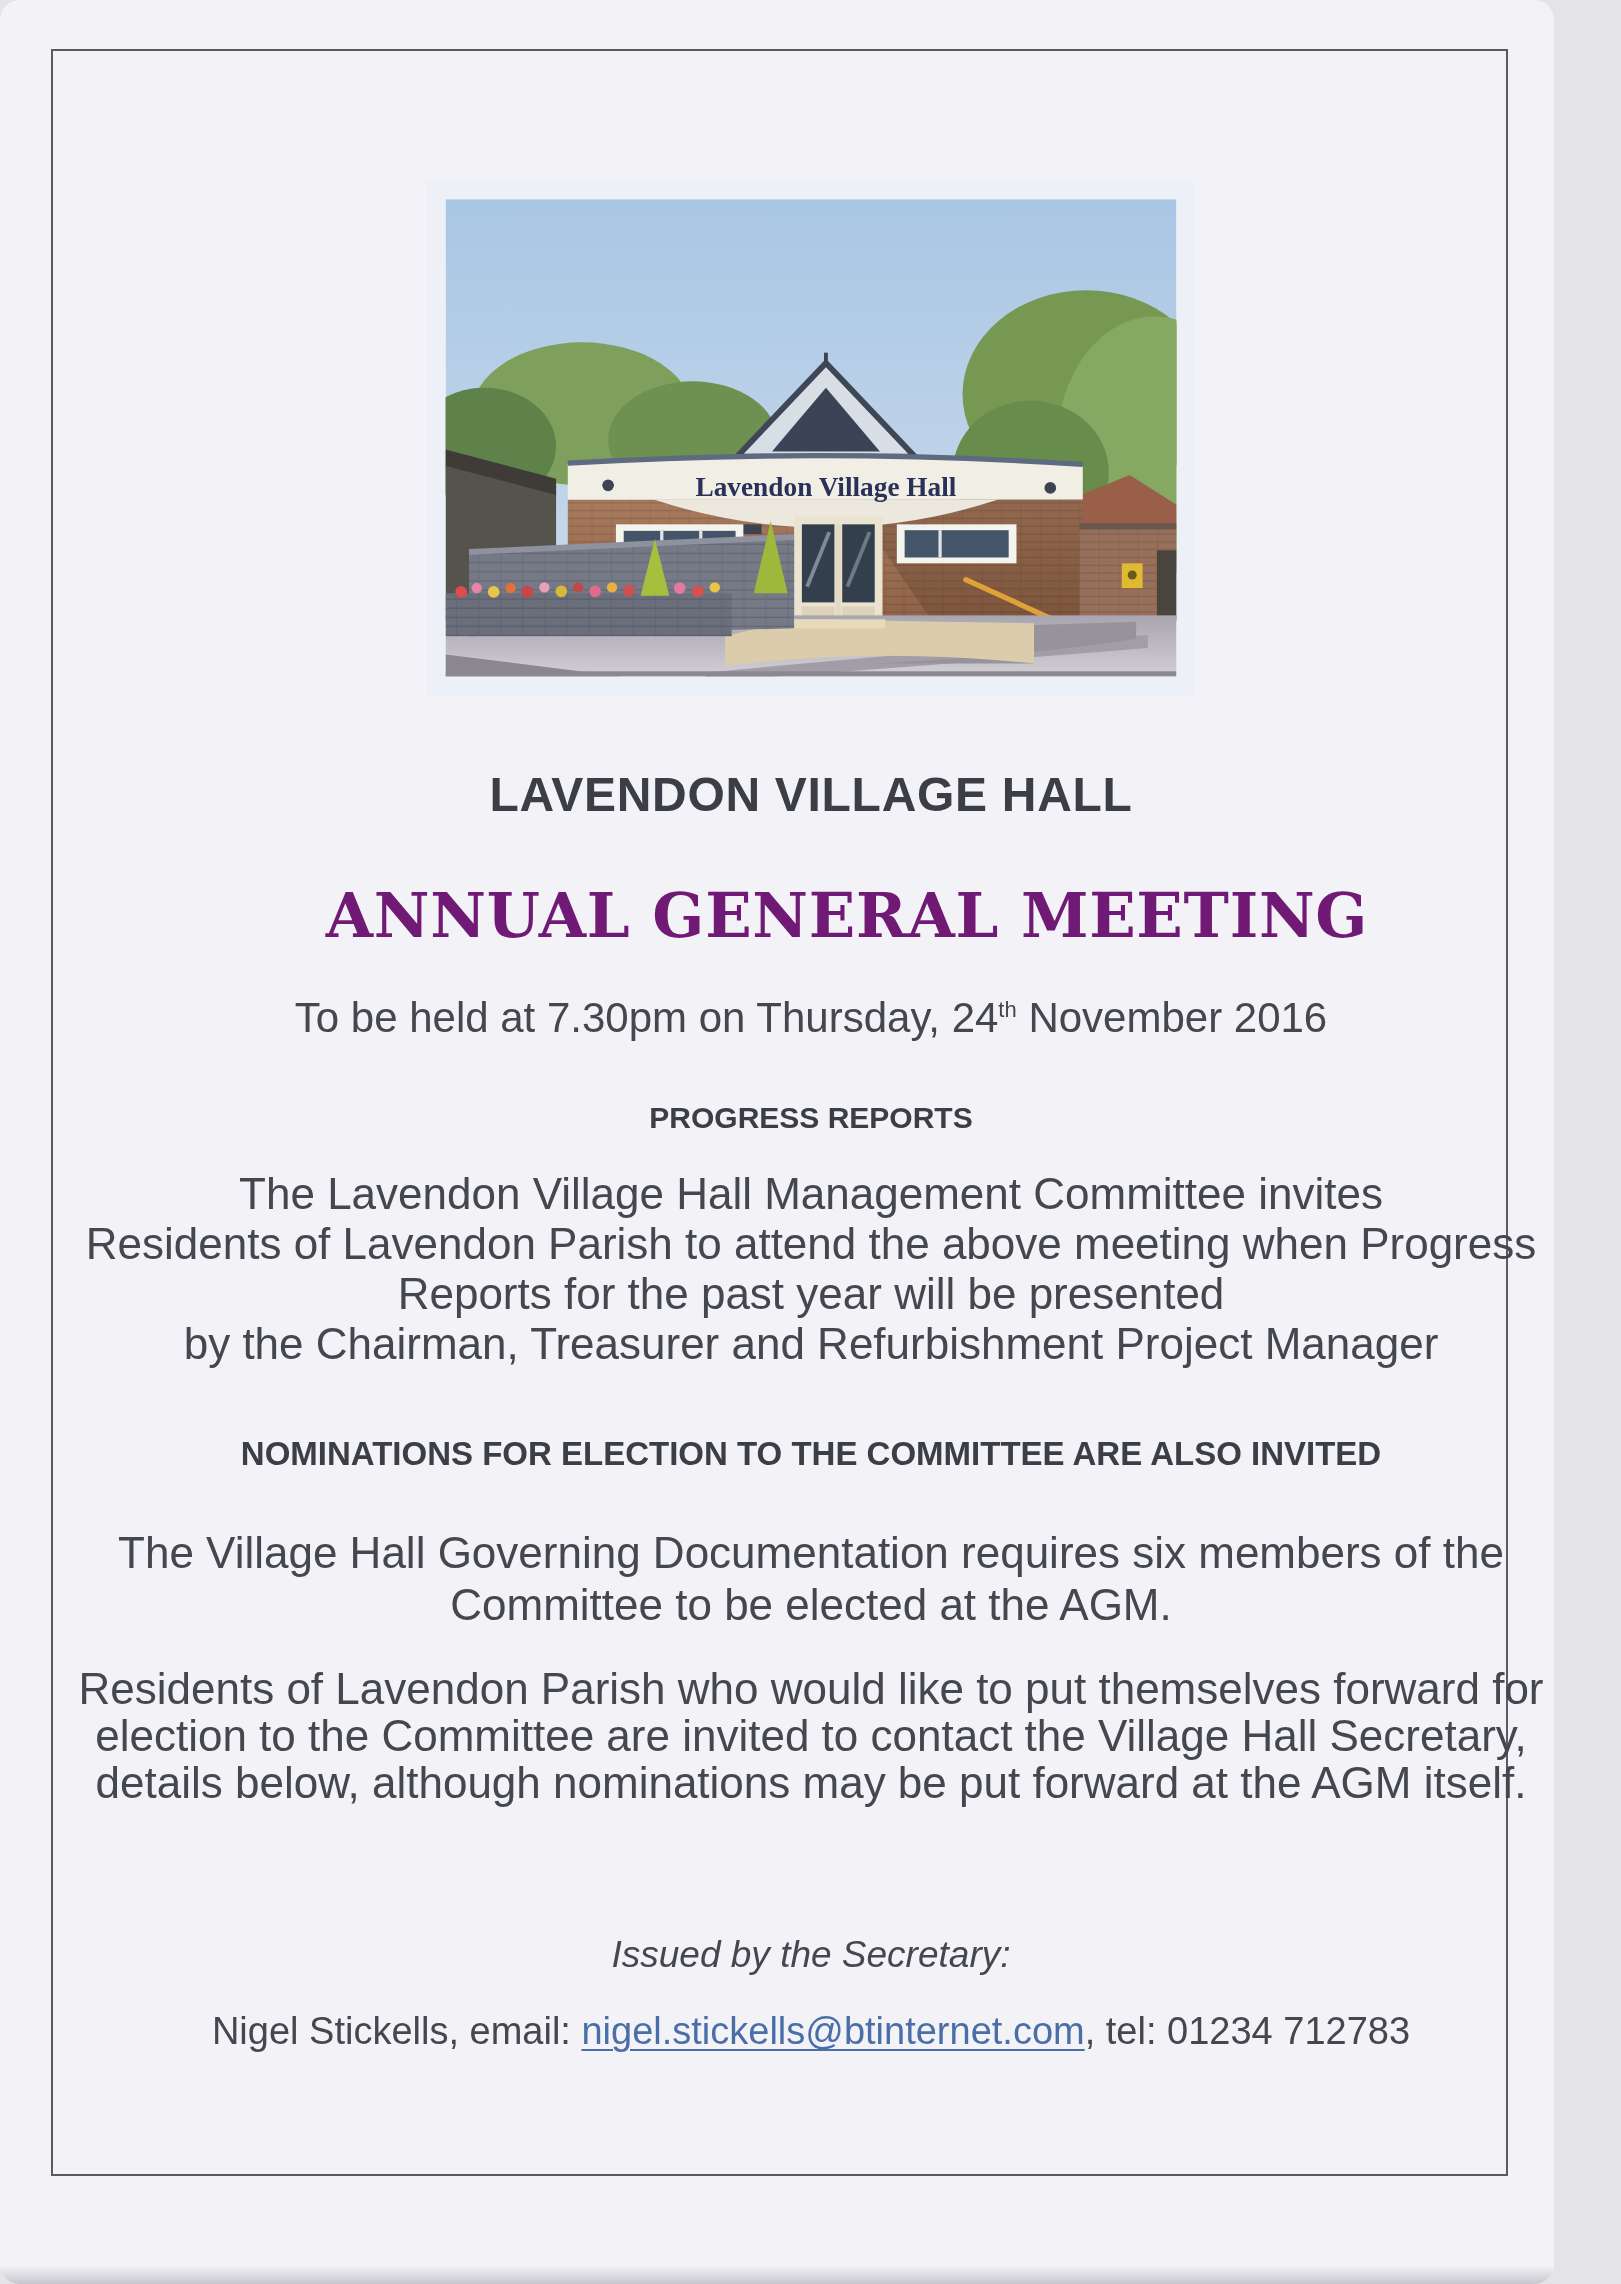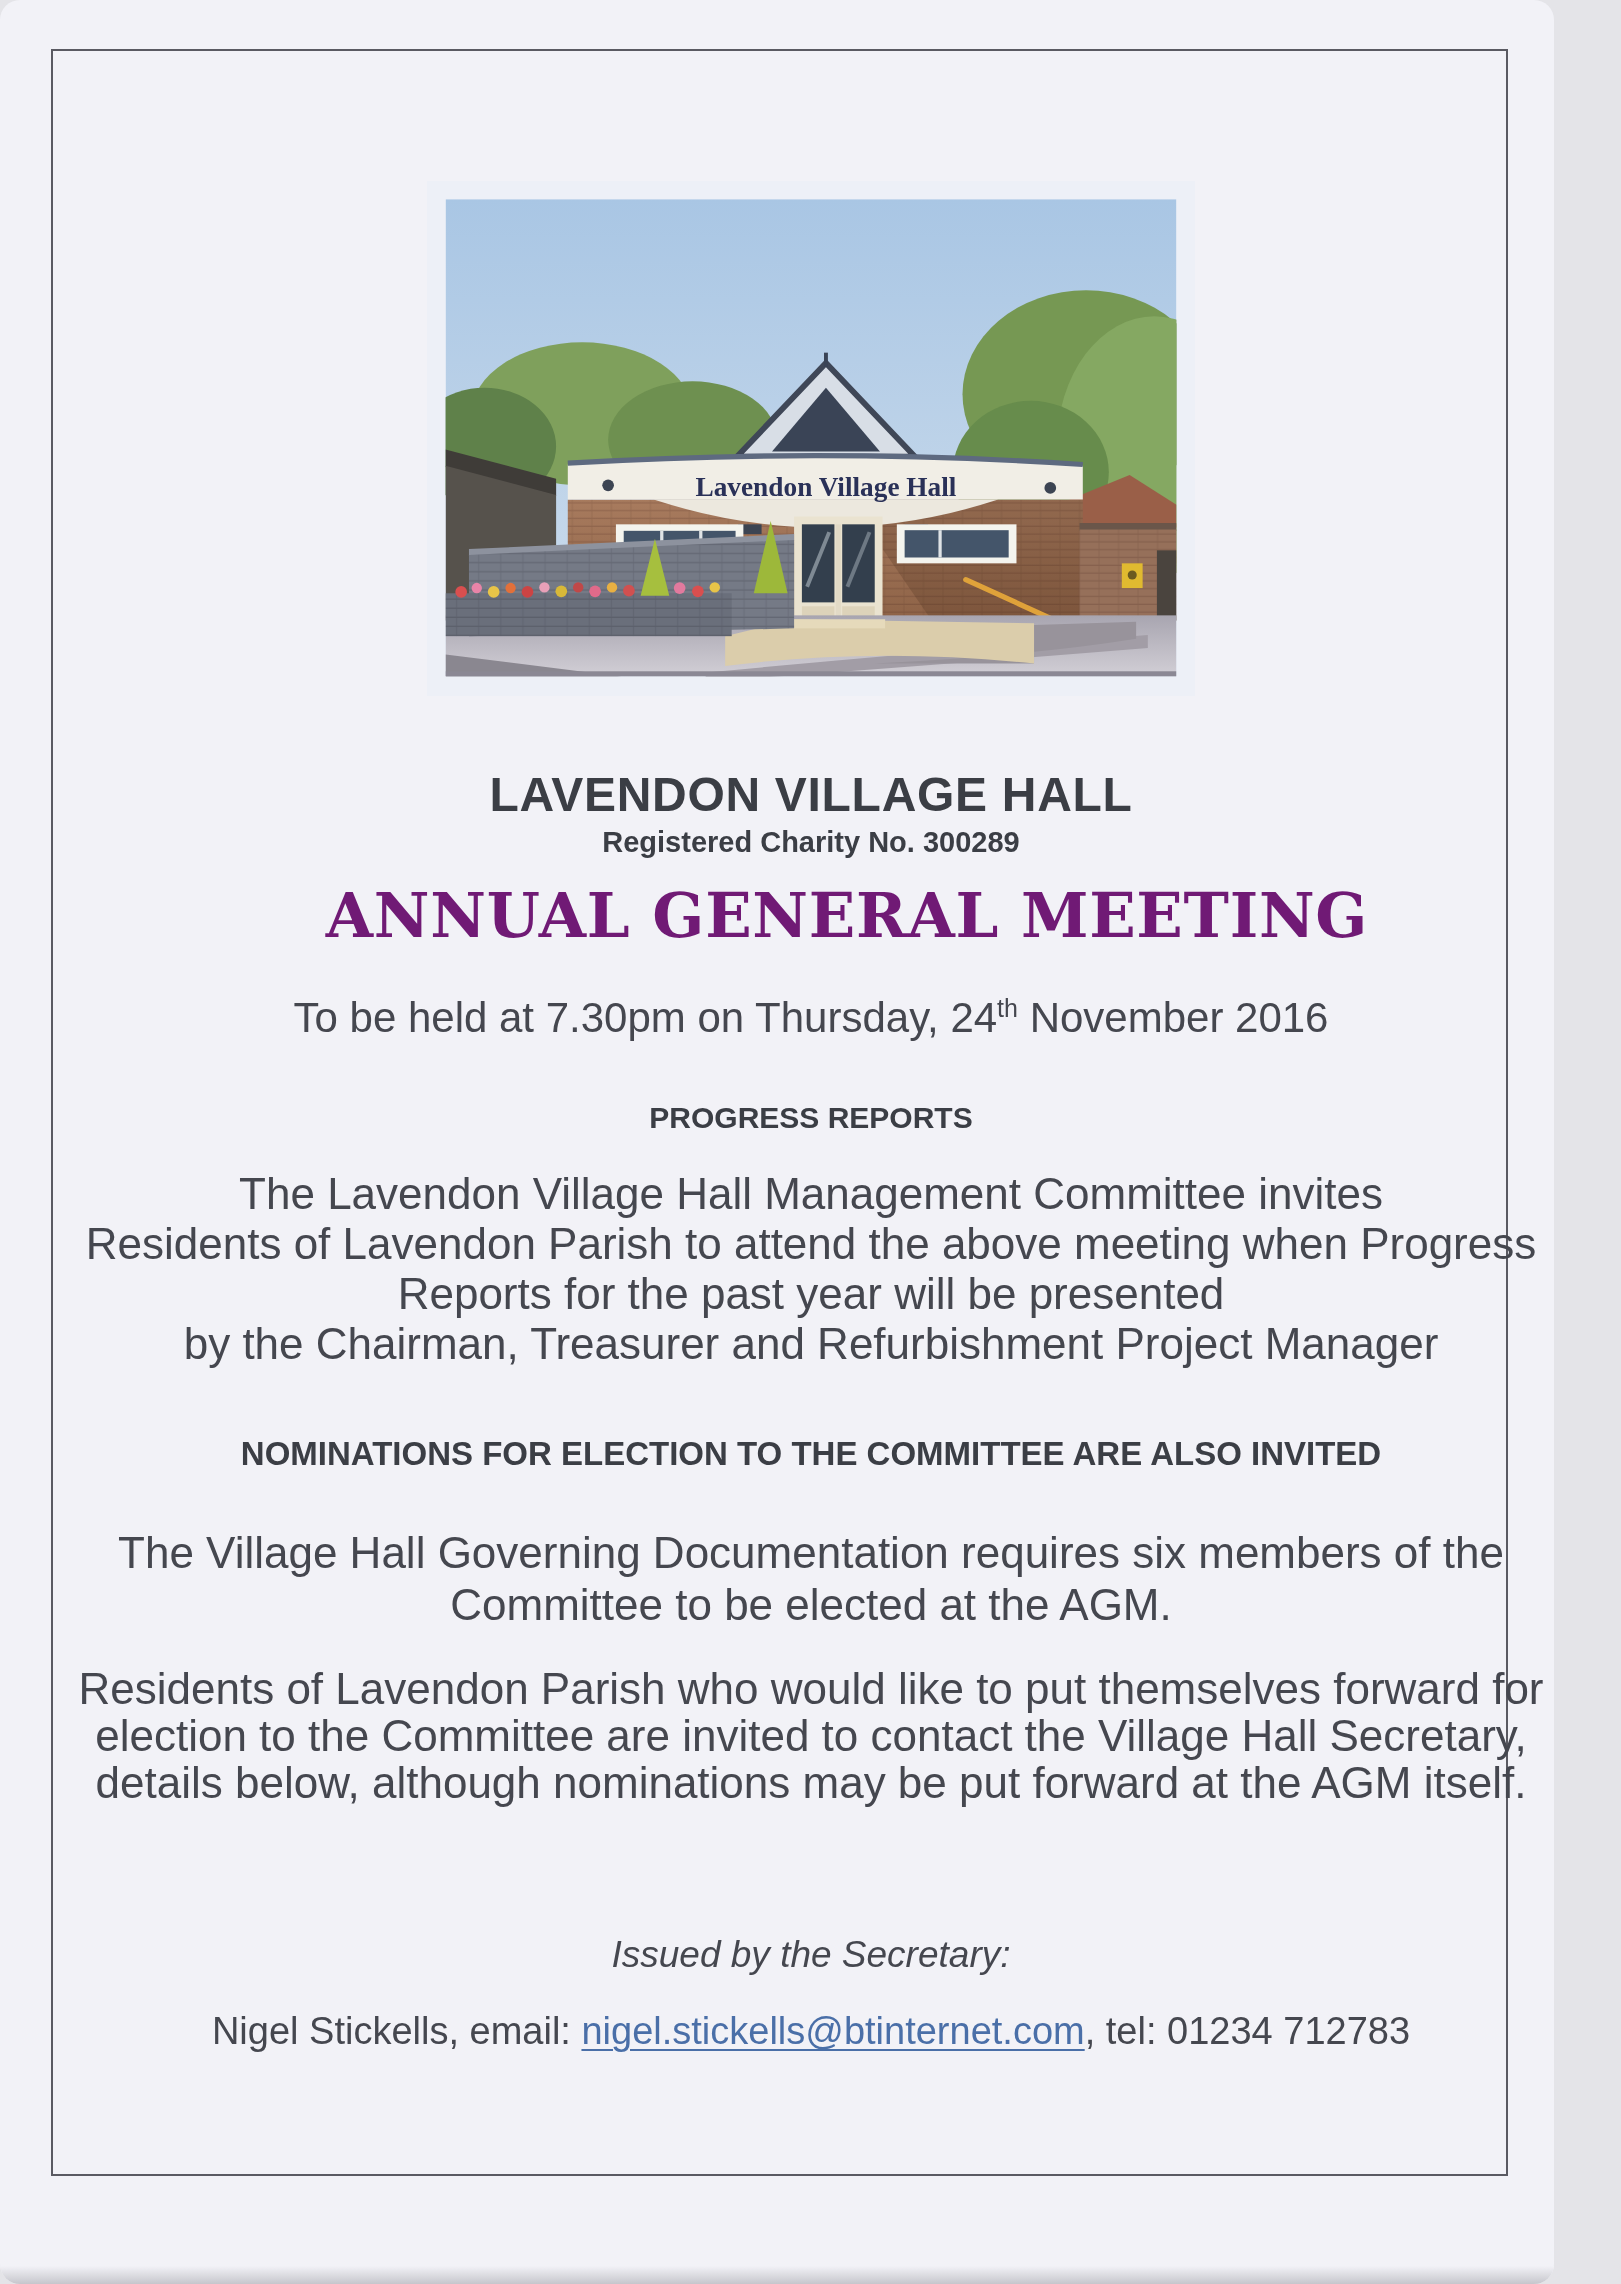--- a/index.html
+++ b/index.html
@@ -20,21 +20,21 @@
     position:absolute; left:427px; top:181px; width:768px; height:515px;
     background:#edf0f7;
   }
   .photo svg{display:block; width:768px; height:515px;}
   .tline{position:absolute; left:0; width:1622px; text-align:center; margin:0; white-space:nowrap;}
   .title{top:767px; font-size:48px; font-weight:bold; letter-spacing:0.7px; color:var(--heading-ink);}
   .charity{top:826px; font-size:29px; font-weight:bold; color:var(--heading-ink);}
   .agm{top:880px; font-size:61px; font-weight:bold; letter-spacing:0.7px;
        font-family:"DejaVu Serif","Liberation Serif",serif; color:#701a75;margin-left:36px;}
   .dateline{top:994px; font-size:42px;}
-  .dateline sup{font-size:25px; vertical-align:super; line-height:0;}
+  .dateline sup{font-size:22px; vertical-align:super; line-height:0;}
   .progress{top:1101px; font-size:30px; font-weight:bold; color:var(--heading-ink);}
   .para{position:absolute; left:0; width:1622px; text-align:center; font-size:44px;}
   .para div{margin:0;}
   .para1{top:1169px; line-height:50px;}
   .nominations{top:1435px; font-size:33px; font-weight:bold; color:var(--heading-ink);}
   .para2{top:1527px; line-height:52px;}
   .para3{top:1665px; line-height:47px;}
   .issued{top:1934px; font-size:37px; font-style:italic;}
   .contact{top:1978px; font-size:38px;margin-top:32px;}
   .email{color:var(--link-blue); text-decoration:underline; text-decoration-thickness:2px; text-underline-offset:5.2px; cursor:pointer;}
@@ -196,21 +196,20 @@
             <circle cx="414" cy="597" r="8" fill="#e8c448"></circle>
         </g>
 
         <polygon points="0,700 270,734 0,734" fill="#8a8790"></polygon>
         <rect x="0" y="726" width="1124" height="8" fill="#8b8894"></rect>
       </g>
     </svg>
   </div>
 
   <div class="tline title">LAVENDON VILLAGE HALL</div>
-  <div class="tline charity">Registered Charity No. 300289</div>
   <div class="tline agm">ANNUAL GENERAL MEETING</div>
 
   <div class="tline dateline"><span>To be held at 7.30pm on Thursday, 24</span><sup>th</sup><span> November 2016</span></div>
 
   <div class="tline progress">PROGRESS REPORTS</div>
 
   <div class="para para1">
     <div>The Lavendon Village Hall Management Committee invites</div>
     <div>Residents of Lavendon Parish to attend the above meeting when Progress</div>
     <div>Reports for the past year will be presented</div>

